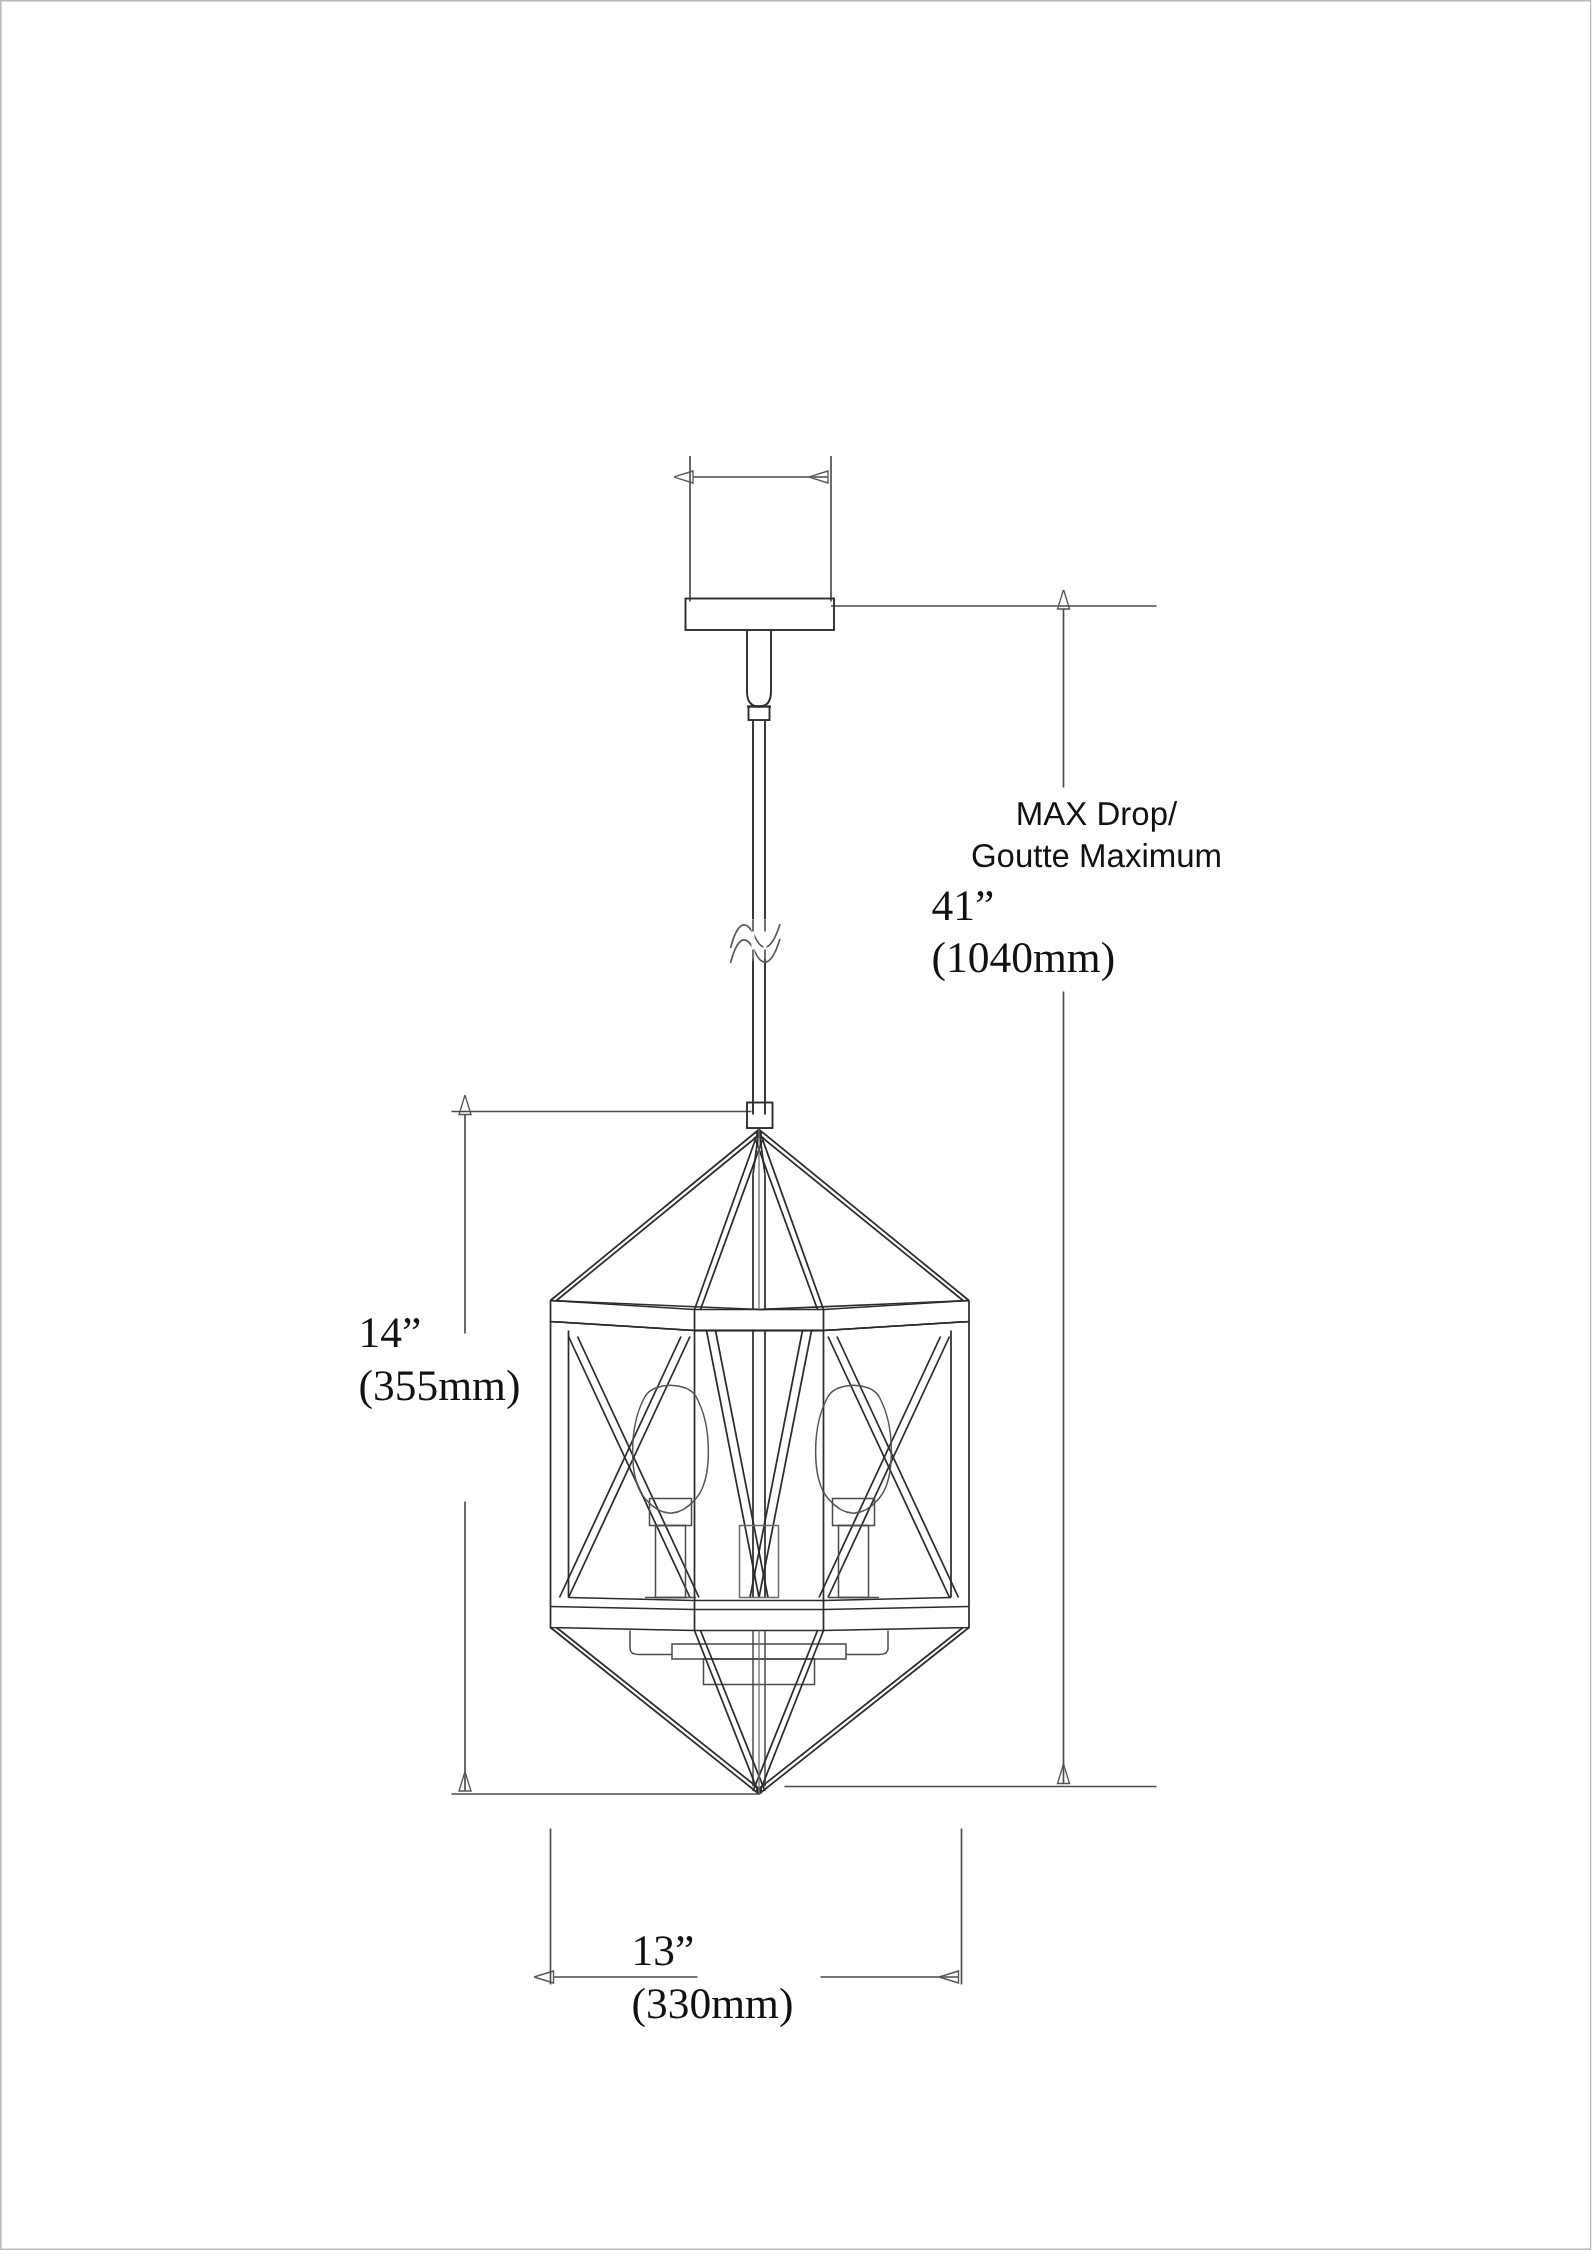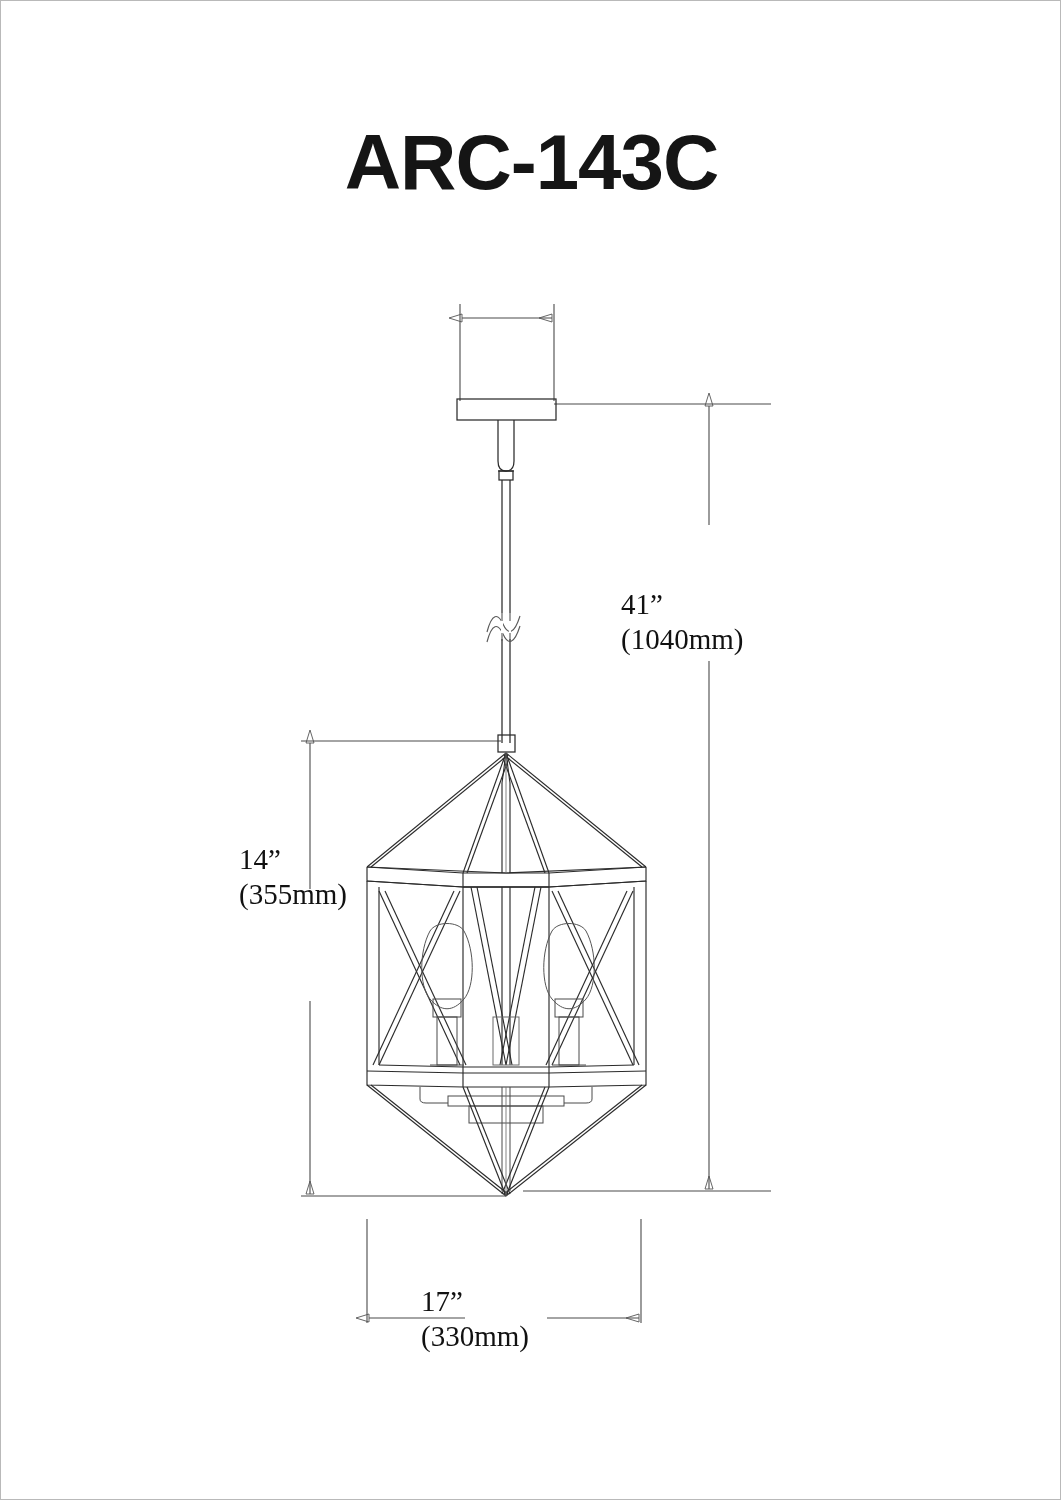--- a/index.html
+++ b/index.html
@@ -63,42 +63,41 @@
     font-size: 22px;
   }
   #dim-drop-value {
     left: 620px;
     top: 586px;
     width: 220px;
     font-size: 29px;
   }
   #dim-height-text {
     left: 238px;
-    top: 841px;
+    top: 871px;
     width: 160px;
     font-size: 29px;
   }
   #dim-width-text {
     left: 420px;
     top: 1283px;
     width: 180px;
     font-size: 29px;
   }
   #drawing-svg {
     position: absolute;
     left: 0;
     top: 0;
   }
 </style>
 </head>
 <body>
 
 <div id="page">
 
-  <div id="page-title">ARC-143C</div>
 
   <svg id="drawing-svg" width="1061" height="1500" viewBox="0 0 1061 1500">
 
     <defs>
       <marker id="arrL" markerWidth="14" markerHeight="10" refX="13" refY="5" orient="auto" markerUnits="userSpaceOnUse">
         <path d="M13,1 L0,5 L13,9 z" fill="none" stroke="#555" stroke-width="0.9"></path>
       </marker>
       <marker id="arrR" markerWidth="14" markerHeight="10" refX="13" refY="5" orient="auto" markerUnits="userSpaceOnUse">
         <path d="M13,1 L0,5 L13,9 z" fill="none" stroke="#555" stroke-width="0.9"></path>
       </marker>
@@ -278,23 +277,25 @@
         <path d="M466,1086 L509,1193"></path>
         <path d="M544,1086 L501,1193"></path>
 
         <path d="M505,1086 L505,1195" stroke="#6f6f6f" stroke-width="0.85"></path>
       </g>
 
     </g>
   </svg>
 
 
+  <div class="sanstext" id="dim-drop-label">MAX Drop/
+Goutte Maximum</div>
 
   <div class="dimtext" id="dim-drop-value">41”
 (1040mm)</div>
 
   <div class="dimtext" id="dim-height-text">14”
 (355mm)</div>
 
-  <div class="dimtext" id="dim-width-text">17”
+  <div class="dimtext" id="dim-width-text">13”
 (330mm)</div>
 
 </div>
 
 </body></html>

